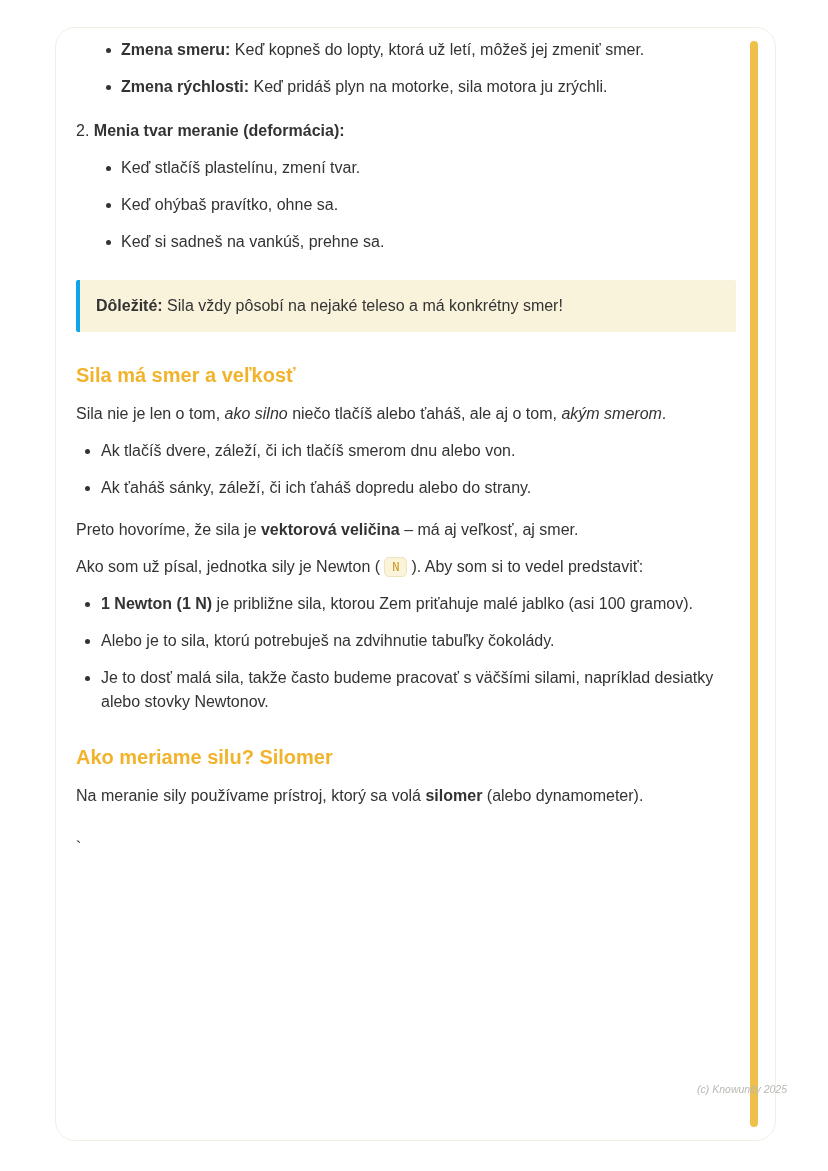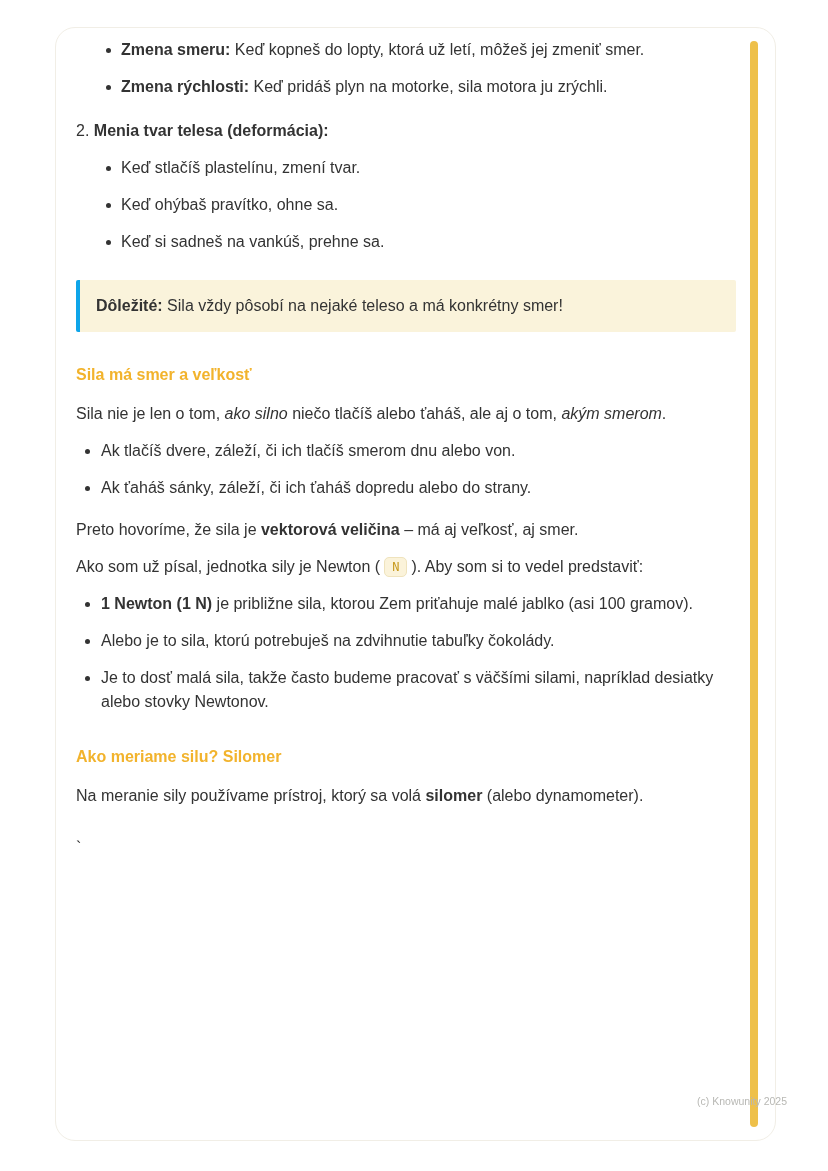--- a/index.html
+++ b/index.html
@@ -40,21 +40,21 @@
 
   .para { margin: 13px 0; }
   .justify { text-align: justify; }
   .narrow { max-width: 648px; }
   .numbered { margin: 20px 0 13px; }
   strong { font-weight: bold; }
   em { font-style: italic; }
 
   .h {
     color: #F2B32C;
-    font-size: 16px; line-height: 26px; font-weight: bold;
+    font-size: 20px; line-height: 26px; font-weight: bold;
     margin: 30px 0 14px;
   }
 
   .callout {
     margin: 26px 0 28px;
     background: #FAF3DB;
     border-left: 4px solid #0ea5e9;
     border-radius: 2px;
     padding: 14px 16px;
   }
@@ -69,25 +69,26 @@
     font-family: "DejaVu Sans Mono", monospace;
     font-size: 12px; line-height: 16px;
     padding: 1px 7px;
     margin: 0 4px;
     vertical-align: 1px;
   }
 
   .stray { margin: 28px 0; }
 
   .footer {
-    position: absolute; right: -12px; bottom: 32px;
+    position: absolute; right: -12px; bottom: 44px;
     font-size: 10.5px; line-height: 13px;
     color: #B8B8B4;
     z-index: 2;
     white-space: nowrap;
+    font-style: italic;
   }
 </style>
 </head>
 <body>
 
 <div class="page">
   <div class="card">
     <div class="stripe"></div>
 
     <div class="content">
@@ -98,21 +99,21 @@
           <span><strong>Zmena smeru:</strong><span> Keď kopneš do lopty, ktorá už letí, môžeš jej zmeniť smer.</span></span>
         </li>
         <li>
           <span class="dot"></span>
           <span><strong>Zmena rýchlosti:</strong><span> Keď pridáš plyn na motorke, sila motora ju zrýchli.</span></span>
         </li>
       </ul>
 
       <p class="numbered">
         <span>2.</span>
-        <strong>Menia tvar telesa (deformácia):</strong>
+        <strong>Menia tvar meranie (deformácia):</strong>
       </p>
 
       <ul class="list nested">
         <li>
           <span class="dot"></span>
           <span>Keď stlačíš plastelínu, zmení tvar.</span>
         </li>
         <li>
           <span class="dot"></span>
           <span>Keď ohýbaš pravítko, ohne sa.</span>

